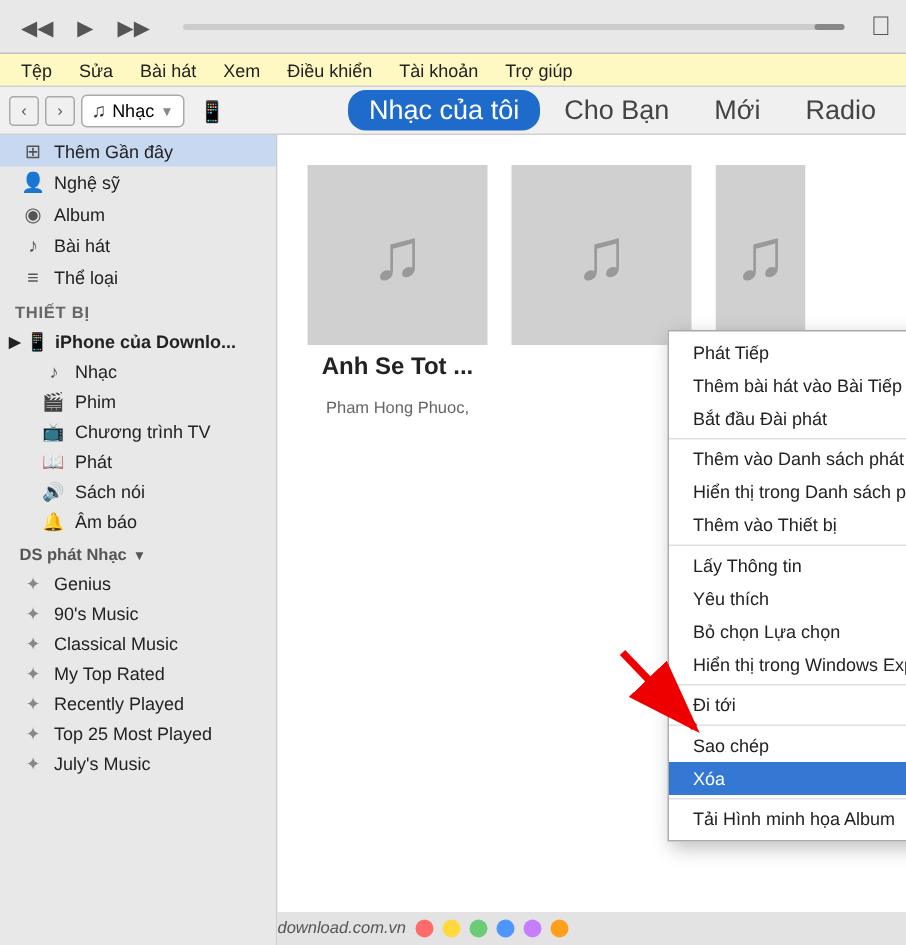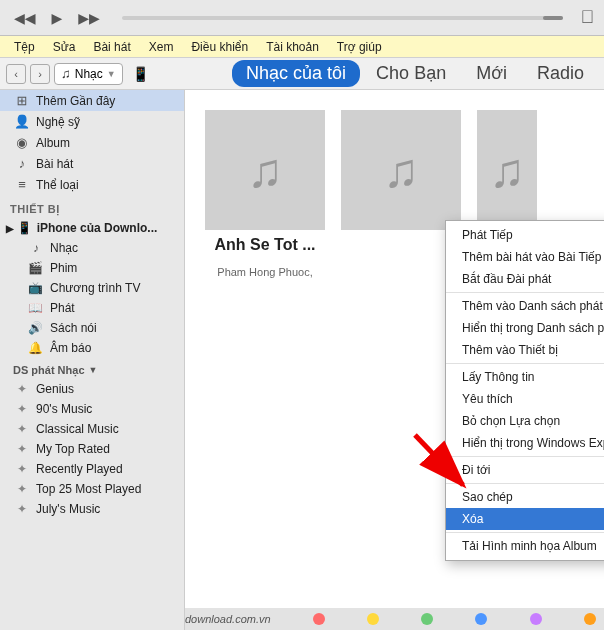--- a/index.html
+++ b/index.html
@@ -291,21 +291,21 @@
     
     .bottom-bar {
       position: absolute;
       bottom: 0;
       right: 0;
       width: 419px;
       height: 22px;
       background: rgba(200,200,200,0.5);
       display: flex;
       align-items: center;
-      justify-content: space-between;
+      justify-content: flex-start;
       padding-right: 8px;
       gap: 6px;
     }
     .watermark-text {
       font-size: 11px;
       color: #555;
       font-style: italic;
     }
     .dot {
       width: 12px;

